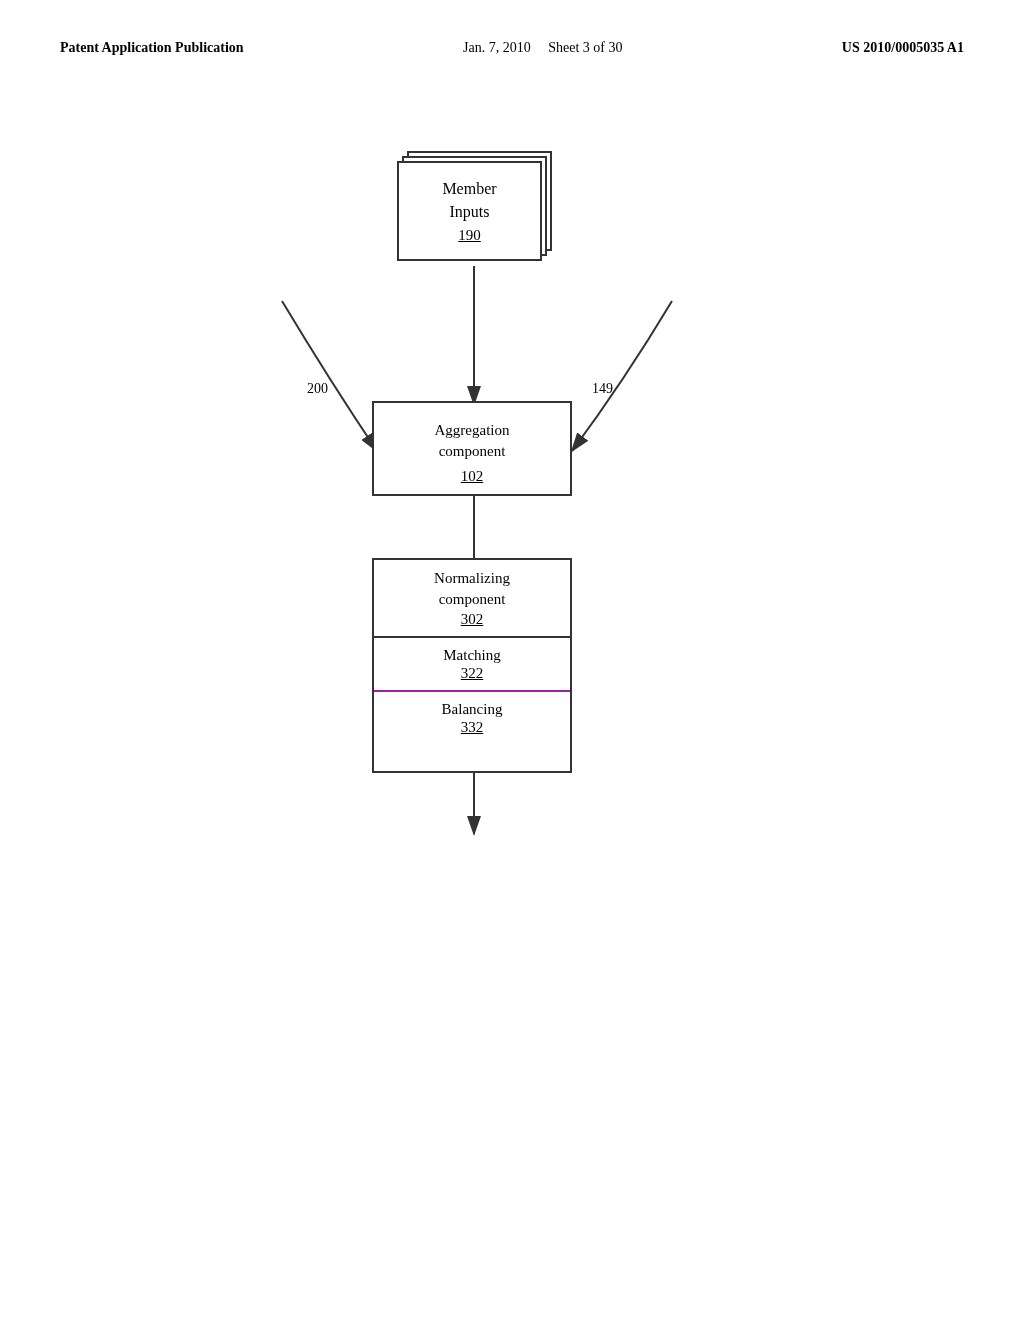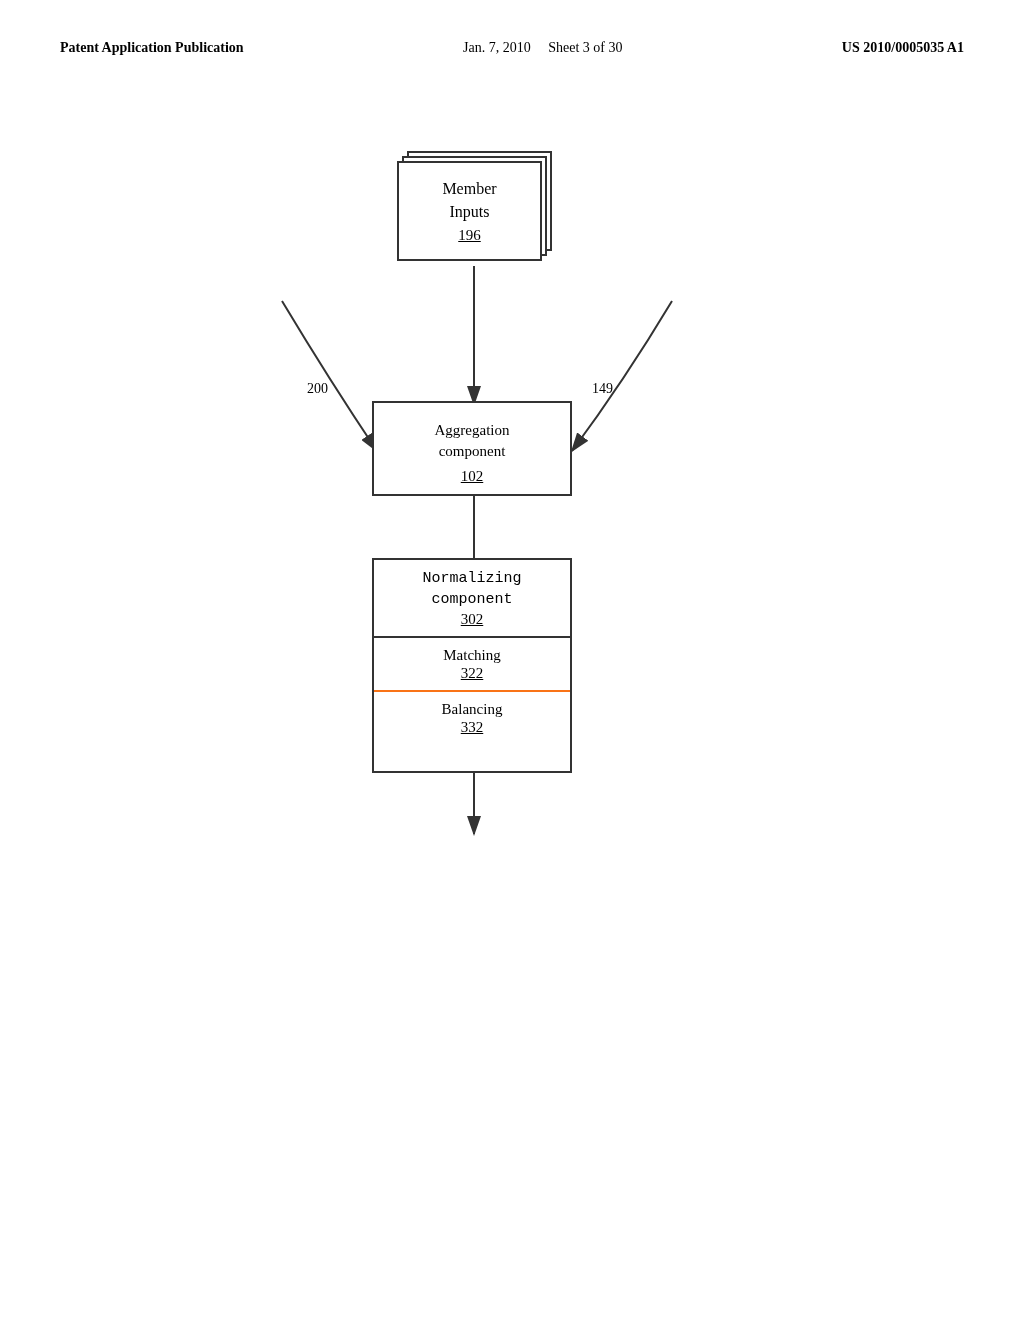--- a/index.html
+++ b/index.html
@@ -152,38 +152,38 @@
     <div style="position:absolute; left:225px; top:285px; font-size:14px; font-family:'Times New Roman',serif;">200</div>
 
     <div style="position:absolute; left:510px; top:285px; font-size:14px; font-family:'Times New Roman',serif;">149</div>
 
 
     <div style="position:absolute; left:315px; top:65px;">
       <div style="position:absolute; left:10px; top:-10px; width:145px; height:100px; border:2px solid #333; background:#fff;"></div>
       <div style="position:absolute; left:5px; top:-5px; width:145px; height:100px; border:2px solid #333; background:#fff;"></div>
       <div style="position:relative; width:145px; height:100px; border:2px solid #333; background:#fff; display:flex; flex-direction:column; align-items:center; justify-content:center; text-align:center;">
         <span style="font-size:16px; line-height:1.4;">Member<br>Inputs</span>
-        <span style="text-decoration:underline; font-size:15px; margin-top:4px;">196</span>
+        <span style="text-decoration:underline; font-size:15px; margin-top:4px;">190</span>
       </div>
     </div>
 
 
     <div class="box" style="left:290px; top:305px; width:200px; height:95px;">
       <span class="box-label">Aggregation<br>component</span>
       <span class="box-number">102</span>
     </div>
 
     <div style="position:absolute; left:290px; top:462px; width:200px; height:215px; border:2px solid #333; background:#fff;">
 
       <div style="border-bottom:2px solid #333; padding:8px 5px; text-align:center;">
-        <span style="font-size:15px; line-height:1.4;font-family:Liberation Mono, monospace;">Normalizing<br>component</span><br>
+        <span style="font-size:15px; line-height:1.4;">Normalizing<br>component</span><br>
         <span style="text-decoration:underline; font-size:15px;">302</span>
       </div>
 
-      <div style="border-bottom:2px solid #f97316; padding:8px 16px; text-align:center;">
+      <div style="border-bottom:2px solid #a21caf; padding:8px 16px; text-align:center;">
         <span style="font-size:15px;">Matching</span><br>
         <span style="text-decoration:underline; font-size:15px;">322</span>
       </div>
 
       <div style="padding:8px 5px; text-align:center;">
         <span style="font-size:15px;">Balancing</span><br>
         <span style="text-decoration:underline; font-size:15px;">332</span>
       </div>
     </div>
 

